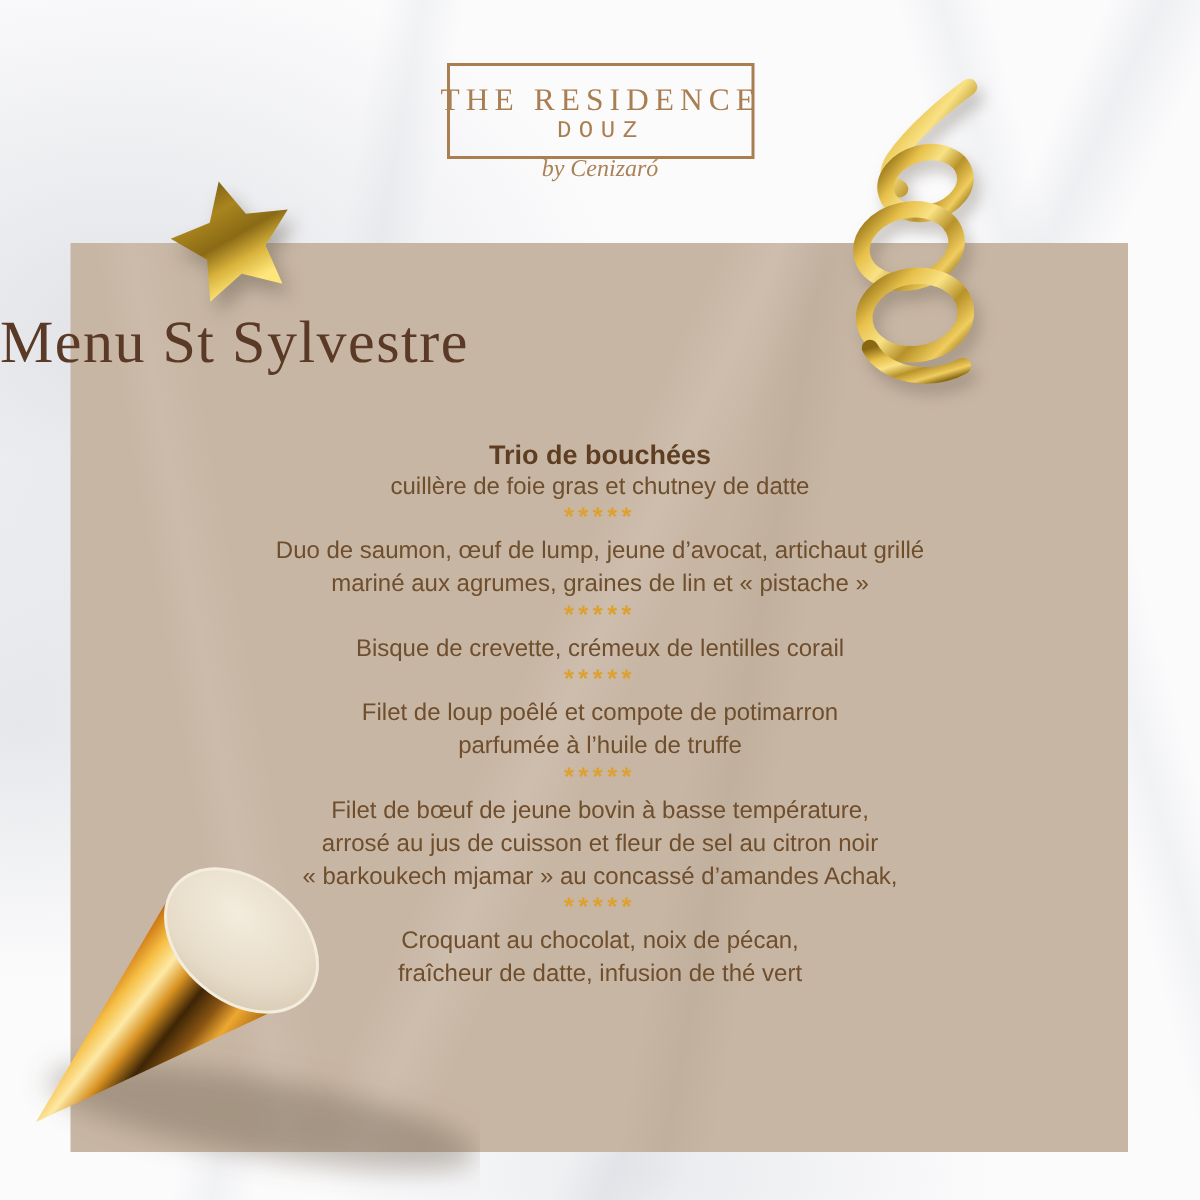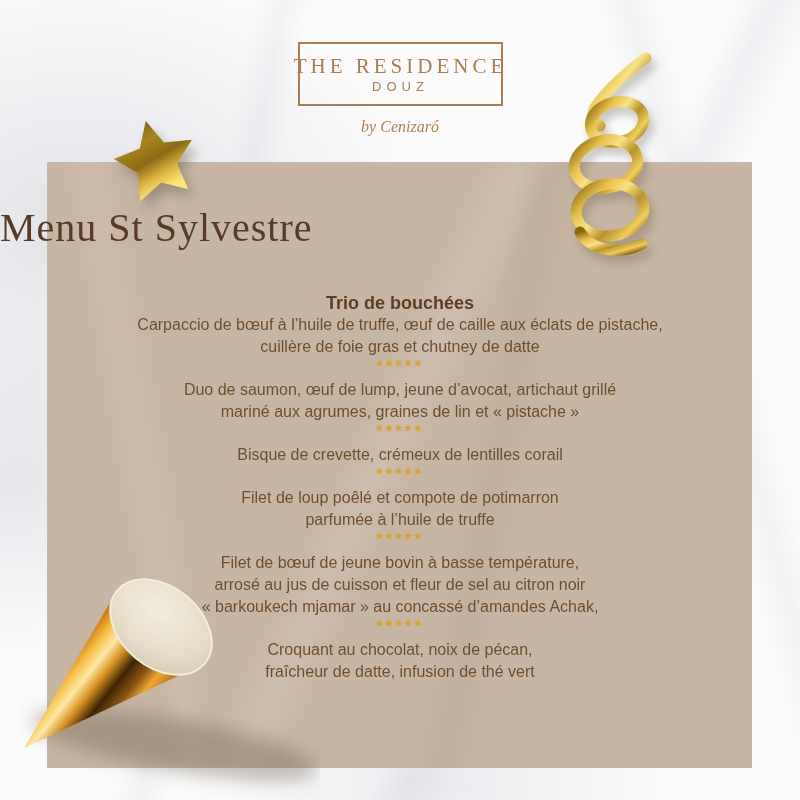--- a/index.html
+++ b/index.html
@@ -28,25 +28,25 @@
   .logo-box{
     position:absolute;left:298px;top:42px;width:205px;height:64px;
     border:2px solid #a97f52;box-sizing:border-box;
     display:flex;flex-direction:column;align-items:center;justify-content:center;
   }
   .logo-line1{
     font-family:"Liberation Serif",serif;color:#a97f52;
     font-size:21px;letter-spacing:4px;line-height:26px;white-space:nowrap;
   }
   .logo-line2{
-    font-family:Liberation Sans, sans-serif;color:#a97f52;
-    font-size:13px;letter-spacing:5px;line-height:16px;white-space:nowrap;
+    font-family:Liberation Mono, monospace;color:#a97f52;
+    font-size:16px;letter-spacing:5px;line-height:16px;white-space:nowrap;
   }
   .byline{
-    position:absolute;left:0;top:116px;width:800px;text-align:center;
+    position:absolute;left:0;top:102px;width:800px;text-align:center;
     font-family:"Liberation Serif",serif;font-style:italic;
     font-size:16px;color:#ab8257;line-height:22px;
   }
   
   .menu-title{
     position:absolute;left:0;top:203px;width:716px;text-align:left;
     font-family:"Liberation Serif",serif;
     font-size:40px;line-height:50px;color:#5a3a26;letter-spacing:1px;
   }
   
@@ -78,21 +78,20 @@
   <div class="logo-box">
     <div class="logo-line1">THE RESIDENCE</div>
     <div class="logo-line2">DOUZ</div>
   </div>
   <div class="byline">by Cenizaró</div>
 
   <div class="menu-title">Menu St Sylvestre</div>
 
   <div class="menu-text">
     <p class="head">Trio de bouchées</p>
-    <p>Carpaccio de bœuf à l’huile de truffe, œuf de caille aux éclats de pistache,</p>
     <p>cuillère de foie gras et chutney de datte</p>
     <div class="sep">*****</div>
 
     <p class="first">Duo de saumon, œuf de lump, jeune d’avocat, artichaut grillé</p>
     <p>mariné aux agrumes, graines de lin et « pistache »</p>
     <div class="sep">*****</div>
 
     <p class="first">Bisque de crevette, crémeux de lentilles corail</p>
     <div class="sep">*****</div>
 

